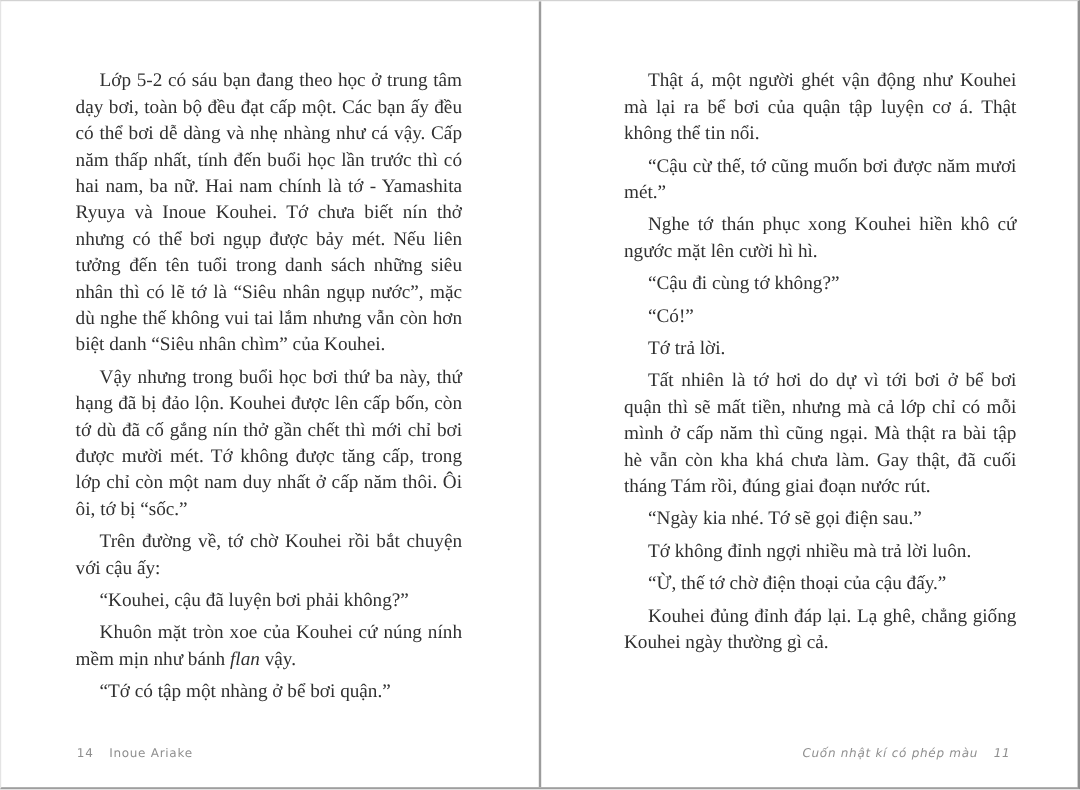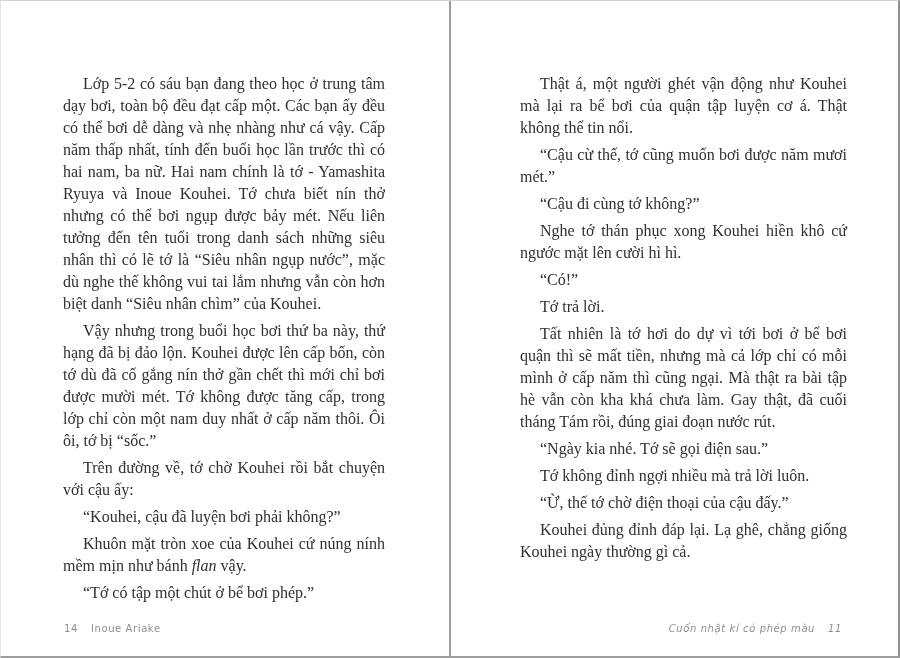--- a/index.html
+++ b/index.html
@@ -23,21 +23,21 @@
   .spine {
     position: absolute;
     left: 448px;
     top: 0;
     bottom: 0;
     width: 2px;
     background: #9c9c9c;
   }
   .page {
     position: absolute;
-    top: 16px;
+    top: 0;
     bottom: 0;
   }
   .page-left  { left: 0;    width: 448px; }
   .page-right { left: 450px; width: 448px; }
 
   .page-body {
     position: absolute;
     top: 56px;
     color: #303030;
     font-size: 16px;
@@ -80,36 +80,36 @@
 
 <div class="spread">
 
   <div class="page page-left">
     <div class="page-body">
         <p><span>Lớp 5-2 có sáu bạn đang theo học ở trung tâm dạy bơi, toàn bộ đều đạt cấp một. Các bạn ấy đều có thể bơi dễ dàng và nhẹ nhàng như cá vậy. Cấp năm thấp nhất, tính đến buổi học lần trước thì có hai nam, ba nữ. Hai nam chính là tớ - Yamashita Ryuya và Inoue Kouhei. Tớ chưa biết nín thở nhưng có thể bơi ngụp được bảy mét. Nếu liên tưởng đến tên tuổi trong danh sách những siêu nhân thì có lẽ tớ là “Siêu nhân ngụp nước”, mặc dù nghe thế không vui tai lắm nhưng vẫn còn hơn biệt danh “Siêu nhân chìm” của Kouhei.</span></p>
         <p><span>Vậy nhưng trong buổi học bơi thứ ba này, thứ hạng đã bị đảo lộn. Kouhei được lên cấp bốn, còn tớ dù đã cố gắng nín thở gần chết thì mới chỉ bơi được mười mét. Tớ không được tăng cấp, trong lớp chỉ còn một nam duy nhất ở cấp năm thôi. Ôi ôi, tớ bị “sốc.”</span></p>
         <p><span>Trên đường về, tớ chờ Kouhei rồi bắt chuyện với cậu ấy:</span></p>
         <p><span>“Kouhei, cậu đã luyện bơi phải không?”</span></p>
         <p><span>Khuôn mặt tròn xoe của Kouhei cứ núng nính mềm mịn như bánh </span><em>flan</em><span> vậy.</span></p>
-        <p><span>“Tớ có tập một chút ở bể bơi phép.”</span></p>
+        <p><span>“Tớ có tập một nhàng ở bể bơi quận.”</span></p>
       </div>
     <div class="page-footer">
       <span>14</span>
       <span>Inoue Ariake</span>
     </div>
   </div>
 
   <div class="spine"></div>
 
   <div class="page page-right">
     <div class="page-body">
         <p><span>Thật á, một người ghét vận động như Kouhei mà lại ra bể bơi của quận tập luyện cơ á. Thật không thể tin nổi.</span></p>
         <p><span>“Cậu cừ thế, tớ cũng muốn bơi được năm mươi mét.”</span></p>
+        <p><span>Nghe tớ thán phục xong Kouhei hiền khô cứ ngước mặt lên cười hì hì.</span></p>
         <p><span>“Cậu đi cùng tớ không?”</span></p>
-        <p><span>Nghe tớ thán phục xong Kouhei hiền khô cứ ngước mặt lên cười hì hì.</span></p>
         <p><span>“Có!”</span></p>
         <p><span>Tớ trả lời.</span></p>
         <p><span>Tất nhiên là tớ hơi do dự vì tới bơi ở bể bơi quận thì sẽ mất tiền, nhưng mà cả lớp chỉ có mỗi mình ở cấp năm thì cũng ngại. Mà thật ra bài tập hè vẫn còn kha khá chưa làm. Gay thật, đã cuối tháng Tám rồi, đúng giai đoạn nước rút.</span></p>
         <p><span>“Ngày kia nhé. Tớ sẽ gọi điện sau.”</span></p>
         <p><span>Tớ không đỉnh ngợi nhiều mà trả lời luôn.</span></p>
         <p><span>“Ừ, thế tớ chờ điện thoại của cậu đấy.”</span></p>
         <p><span>Kouhei đủng đỉnh đáp lại. Lạ ghê, chẳng giống Kouhei ngày thường gì cả.</span></p>
       </div>
     <div class="page-footer">
       <span>Cuốn nhật kí có phép màu</span>

